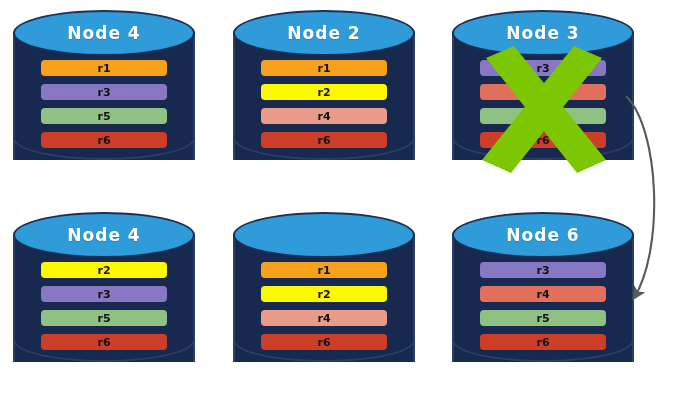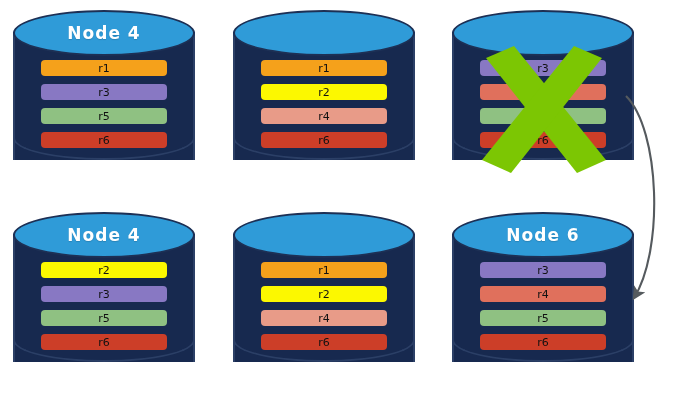--- a/index.html
+++ b/index.html
@@ -89,21 +89,21 @@
     z-index: 2;
   }
   .record {
     height: 16px;
     margin-bottom: 8px;
     border-radius: 4px;
     display: flex;
     align-items: center;
     justify-content: center;
     font-size: 11px;
-    font-weight: normal;
+    font-weight: bold;
     color: #111111;
     line-height: 1;
   }
   .record:last-child { margin-bottom: 8px; }
 
   
   .fail-cross {
     position: absolute;
     left: 18px;
     top: 34px;
@@ -143,31 +143,33 @@
     <div class="node" style="left: 233px; top: 10px;">
       <div class="cyl-body" style="background: rgb(23, 41, 79);"></div>
       <div class="cyl-bottom" style="background: rgb(23, 41, 79);"></div>
       <div class="records">
         <div class="record" style="background: rgb(245, 161, 27);">r1</div>
         <div class="record" style="background: rgb(252, 248, 0);">r2</div>
         <div class="record" style="background: rgb(232, 155, 136);">r4</div>
         <div class="record" style="background: rgb(204, 62, 40);">r6</div>
       </div>
       <div class="cyl-top" style="background: rgb(47, 155, 216);"></div>
+      <div class="node-label">Node 2</div>
     </div>
     <div class="node" style="left: 452px; top: 10px;">
       <div class="cyl-body" style="background: rgb(23, 41, 79);"></div>
       <div class="cyl-bottom" style="background: rgb(23, 41, 79);"></div>
       <div class="records">
         <div class="record" style="background: rgb(136, 120, 195);">r3</div>
         <div class="record" style="background: rgb(224, 112, 92);">r4</div>
         <div class="record" style="background: rgb(143, 193, 130);">r5</div>
         <div class="record" style="background: rgb(204, 62, 40);">r6</div>
       </div>
       <div class="cyl-top" style="background: rgb(47, 155, 216);"></div>
+      <div class="node-label">Node 3</div>
       <svg class="fail-cross" viewBox="0 0 148 132">
         <g fill="#7cc603">
           <path d="M 16 14 L 44 2 L 136 116 L 107 129 Z"></path>
           <path d="M 132 14 L 104 2 L 12 116 L 41 129 Z"></path>
         </g>
       </svg>
     </div>
     <div class="node" style="left: 13px; top: 212px;">
       <div class="cyl-body" style="background: rgb(23, 41, 79);"></div>
       <div class="cyl-bottom" style="background: rgb(23, 41, 79);"></div>

